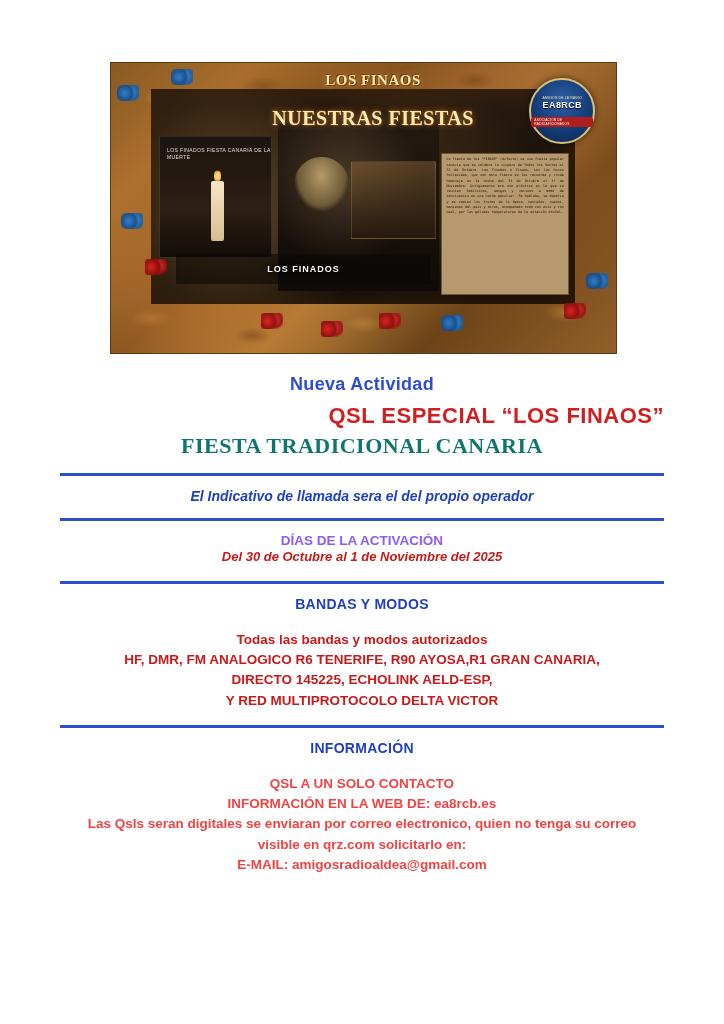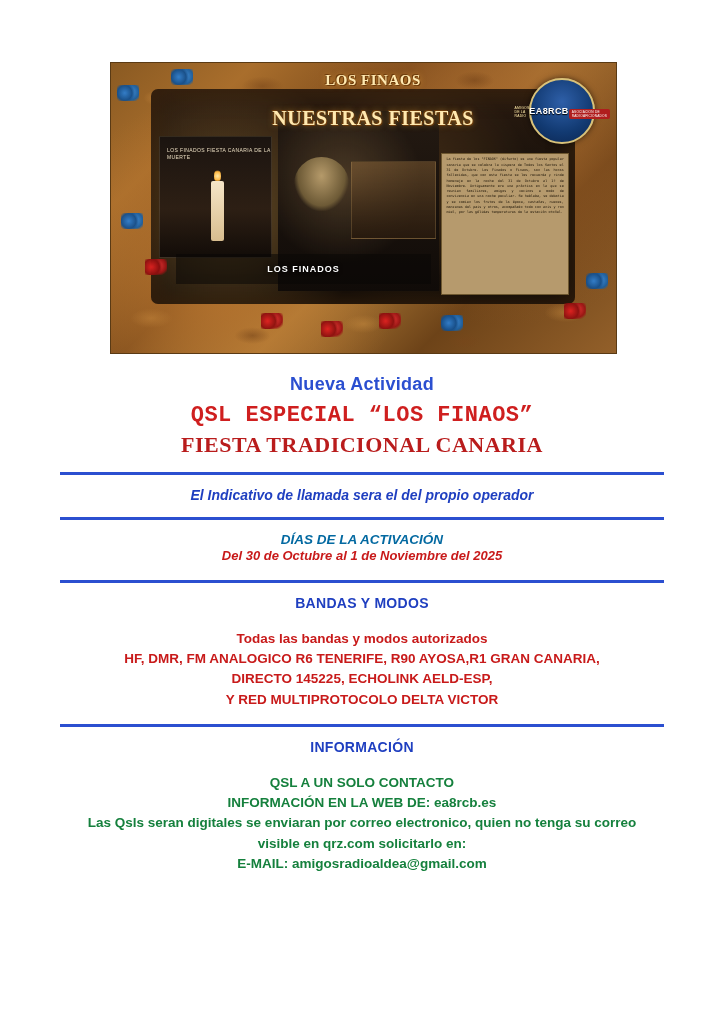--- a/index.html
+++ b/index.html
@@ -62,21 +62,20 @@
     position: absolute;
     left: 8%;
     top: 9%;
     width: 84%;
     height: 74%;
     background:
       radial-gradient(circle at 18% 58%, rgba(255,190,90,0.35) 0%, rgba(0,0,0,0) 38%),
       radial-gradient(circle at 62% 48%, rgba(255,170,70,0.18) 0%, rgba(0,0,0,0) 42%),
       linear-gradient(180deg, #2a1b10 0%, #17100a 45%, #0d0907 100%);
     box-shadow: 0 0 18px 8px rgba(60,35,12,0.65) inset;
-    border-radius: 7px;
   }
   .scene-left-photo {
     position: absolute;
     left: 2%;
     top: 22%;
     width: 26%;
     height: 56%;
     background: linear-gradient(180deg, #1b1410 0%, #2d1f14 60%, #120c08 100%);
     border: 1px solid rgba(255,220,160,0.15);
   }
@@ -192,21 +191,21 @@
     position: absolute;
     right: 4%;
     top: 5%;
     width: 62px;
     height: 62px;
     border-radius: 50%;
     background: radial-gradient(circle at 50% 35%, #2e5fa8 0%, #123a72 60%, #0b2550 100%);
     border: 2px solid #d8c27a;
     z-index: 5;
     display: flex;
-    flex-direction: row;
+    flex-direction: column;
     align-items: center;
     justify-content: center;
     box-shadow: 0 0 6px rgba(0,0,0,0.6);
   }
   .logo-badge .call {
     font-size: 9px;
     font-weight: bold;
     color: #ffffff;
     letter-spacing: 0.4px;
     text-shadow: 0 1px 1px #000;
@@ -245,32 +244,33 @@
     text-align: center;
   }
   .h-nueva {
     color: #2b4fd0;
     font-size: 18px;
     font-weight: bold;
     letter-spacing: 0.3px;
   }
   .h-qsl {
     margin-top: 8px;
-    font-family: Liberation Mono, monospace;
+    font-family: Liberation Sans, sans-serif;
     font-weight: bold;
     font-size: 22px;
     color: #cf1f1f;
     letter-spacing: 0.5px;
+    text-align: right;
   }
   .h-fiesta {
     margin-top: 4px;
     font-family: "Liberation Serif", serif;
     font-weight: bold;
     font-size: 22px;
-    color: #b91c1c;
+    color: #0f766e;
     letter-spacing: 0.5px;
   }
 
   hr.rule {
     border: none;
     border-top: 3px solid #2b4fd0;
     margin: 14px 0 12px 0;
     width: 100%;
   }
 
@@ -286,40 +286,39 @@
   .gap-md { margin-top: 18px; }
 
   .red-bold-italic {
     color: #c81a1a;
     font-weight: bold;
     font-style: italic;
     font-size: 13px;
     line-height: 1.45;
   }
   .dias-title {
-    color: #0369a1;
-    font-weight: bold;
-    font-style: italic;
+    color: #8b5cf6;
+    font-weight: bold;
     font-size: 13.5px;
   }
 
   .section-title-blue {
     color: #1f3fc0;
     font-weight: bold;
     font-size: 14px;
     letter-spacing: 0.3px;
   }
   .red-bold {
     color: #c81a1a;
     font-weight: bold;
     font-size: 13.5px;
     line-height: 1.5;
   }
   .info-block {
-    color: #15803d;
+    color: #ef4444;
     font-weight: bold;
     font-size: 13.5px;
     line-height: 1.5;
   }
 </style>
 </head>
 <body>
 
 <div class="page">
 

